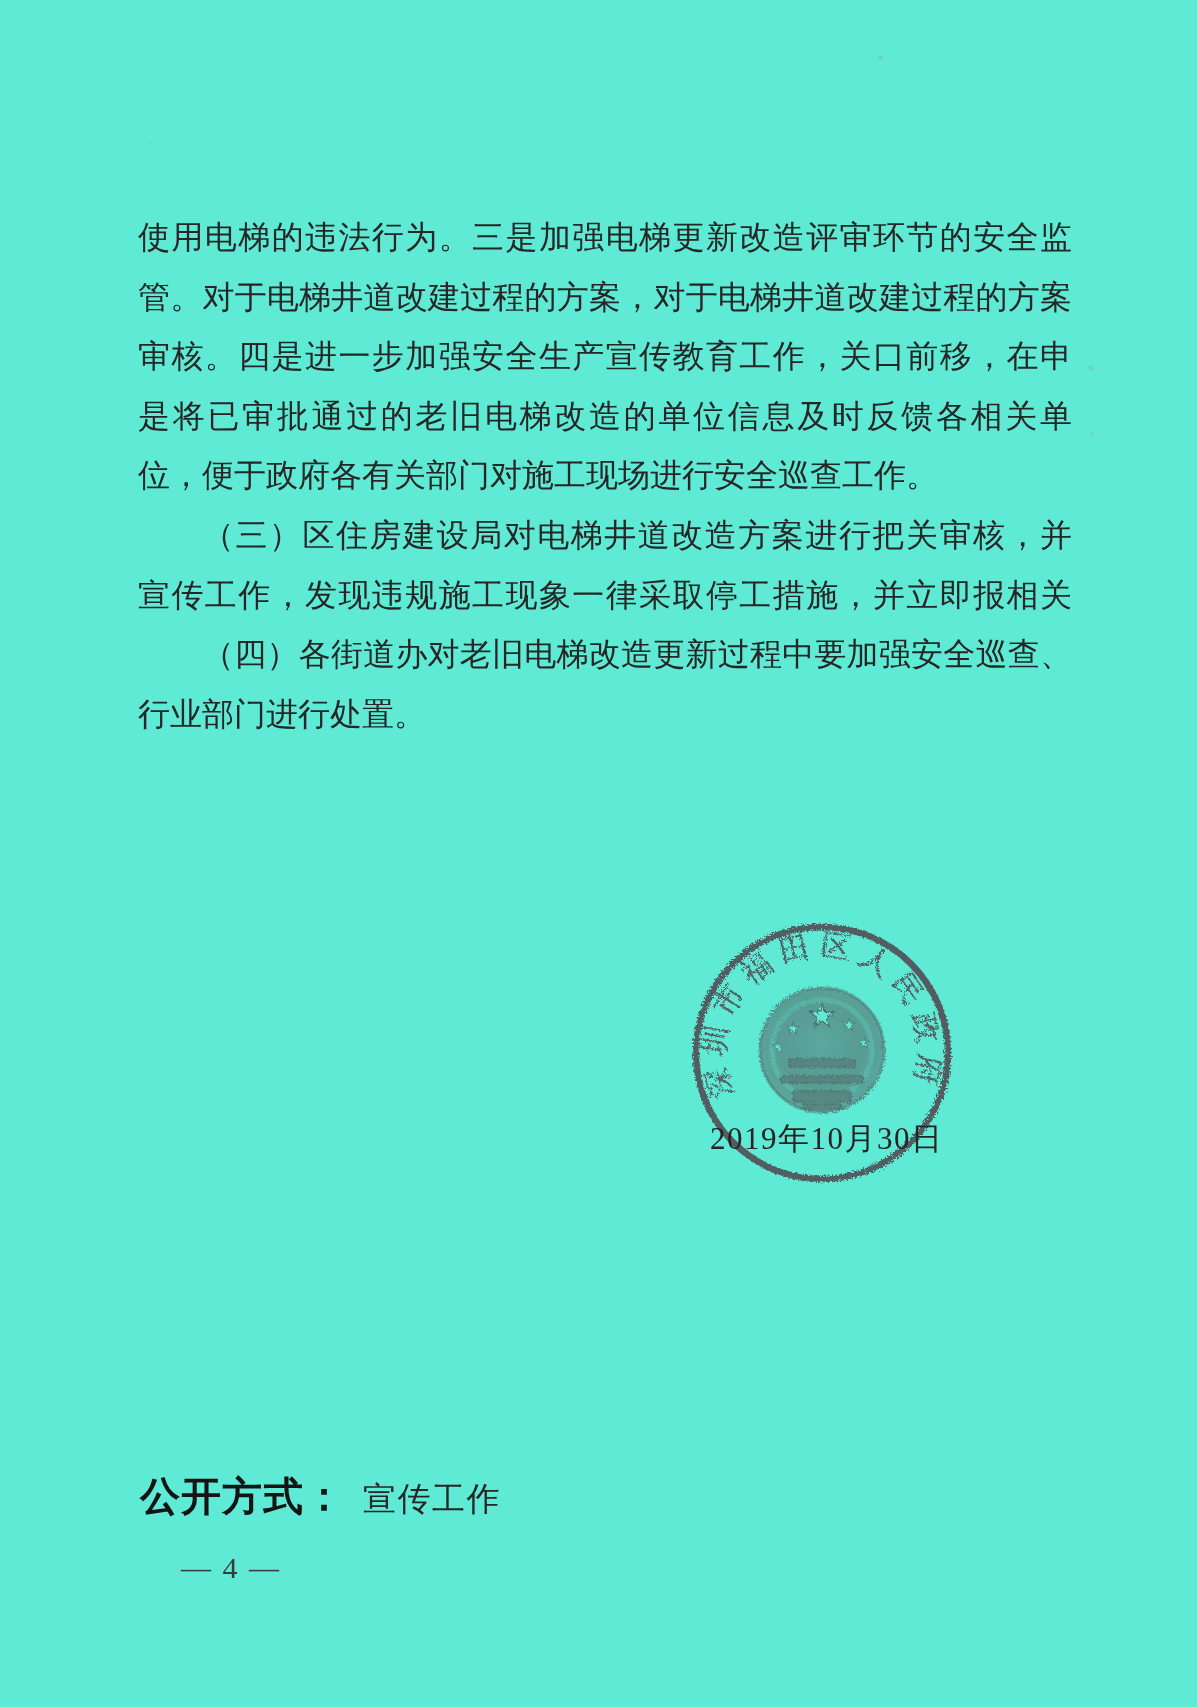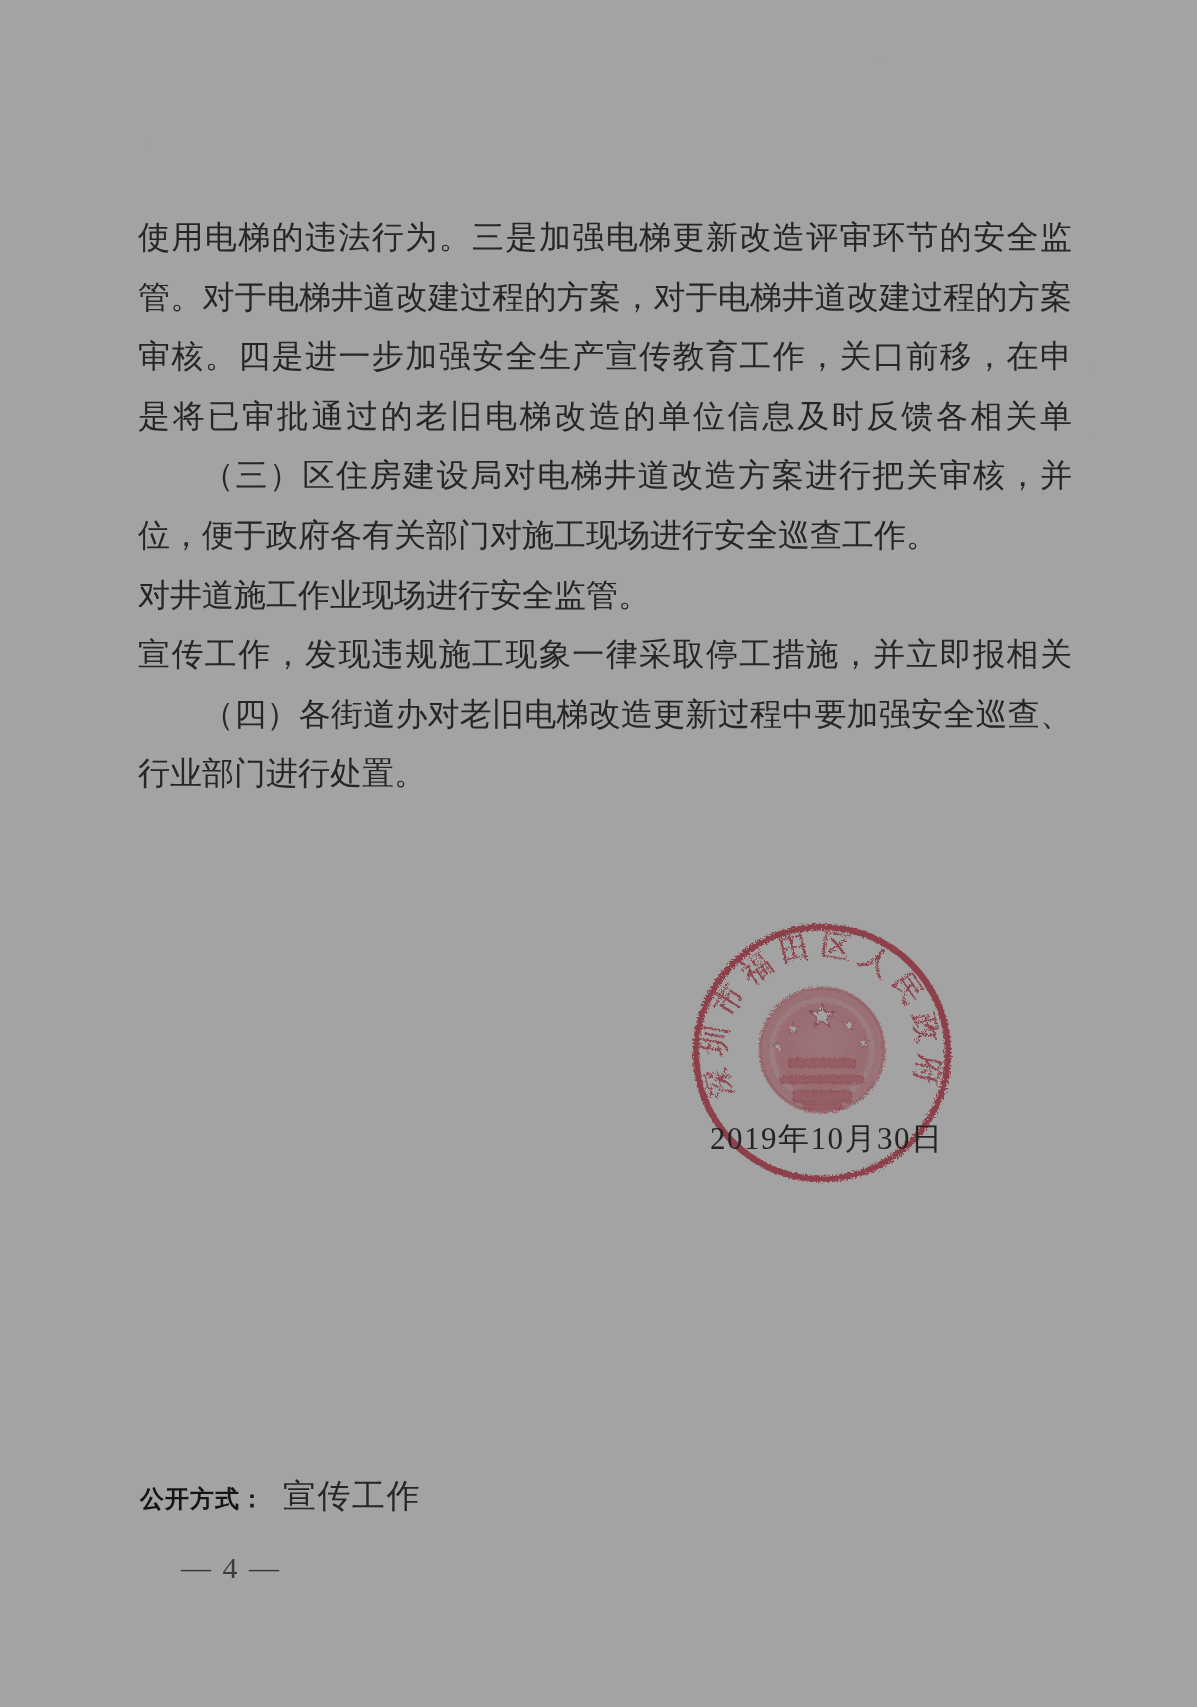--- a/index.html
+++ b/index.html
@@ -1,20 +1,20 @@
 <!DOCTYPE html>
 <html><head>
 <meta charset="utf-8">
 <style>
   html,body{margin:0;padding:0;background:#e8e8e8;}
   .page{
     position:relative;
     width:1197px;height:1707px;
     margin:0 auto;
-    background:#a3a3a3;
+    background:#5eead4;
     font-family:"Liberation Serif","DejaVu Serif",serif;
     color:#1f1f1f;
     overflow:hidden;
   }
   
   .body-text{
     position:absolute;
     left:138px;top:208px;width:934px;
     font-size:32px;
     line-height:59.6px;
@@ -52,21 +52,21 @@
   
   .footer{
     position:absolute;
     left:140px;top:1470px;
     line-height:52px;
     white-space:nowrap;
   }
   .footer .fl{
     font-family:"Liberation Sans","DejaVu Sans",sans-serif;
     font-weight:bold;
-    font-size:24px;
+    font-size:40px;
     letter-spacing:1px;
     color:#141414;
   }
   .footer .fv{
     font-size:33px;
     letter-spacing:1.5px;
     margin-left:18px;
     color:#262626;
   }
   .pagenum{
@@ -86,23 +86,22 @@
 </head>
 <body>
 
 <div class="page">
 
   <div class="body-text">
     <div class="line jl">使用电梯的违法行为。三是加强电梯更新改造评审环节的安全监</div>
     <div class="line jl">管。对于电梯井道改建过程的方案，对于电梯井道改建过程的方案</div>
     <div class="line jl">审核。四是进一步加强安全生产宣传教育工作，关口前移，在申</div>
     <div class="line jl">是将已审批通过的老旧电梯改造的单位信息及时反馈各相关单</div>
+    <div class="line ll">位，便于政府各有关部门对施工现场进行安全巡查工作。</div>
     <div class="line jl ind">（三）区住房建设局对电梯井道改造方案进行把关审核，并</div>
-    <div class="line ll">位，便于政府各有关部门对施工现场进行安全巡查工作。</div>
-    <div class="line ll">对井道施工作业现场进行安全监管。</div>
     <div class="line jl">宣传工作，发现违规施工现象一律采取停工措施，并立即报相关</div>
     <div class="line jl ind">（四）各街道办对老旧电梯改造更新过程中要加强安全巡查、</div>
     <div class="line ll">行业部门进行处置。</div>
   </div>
 
   <div class="seal">
     <svg viewBox="0 0 300 300" width="300" height="300">
       <defs>
         <filter id="rough" x="-15%" y="-15%" width="130%" height="130%">
           <feTurbulence type="fractalNoise" baseFrequency="0.55" numOctaves="2" seed="7" result="n"></feTurbulence>

